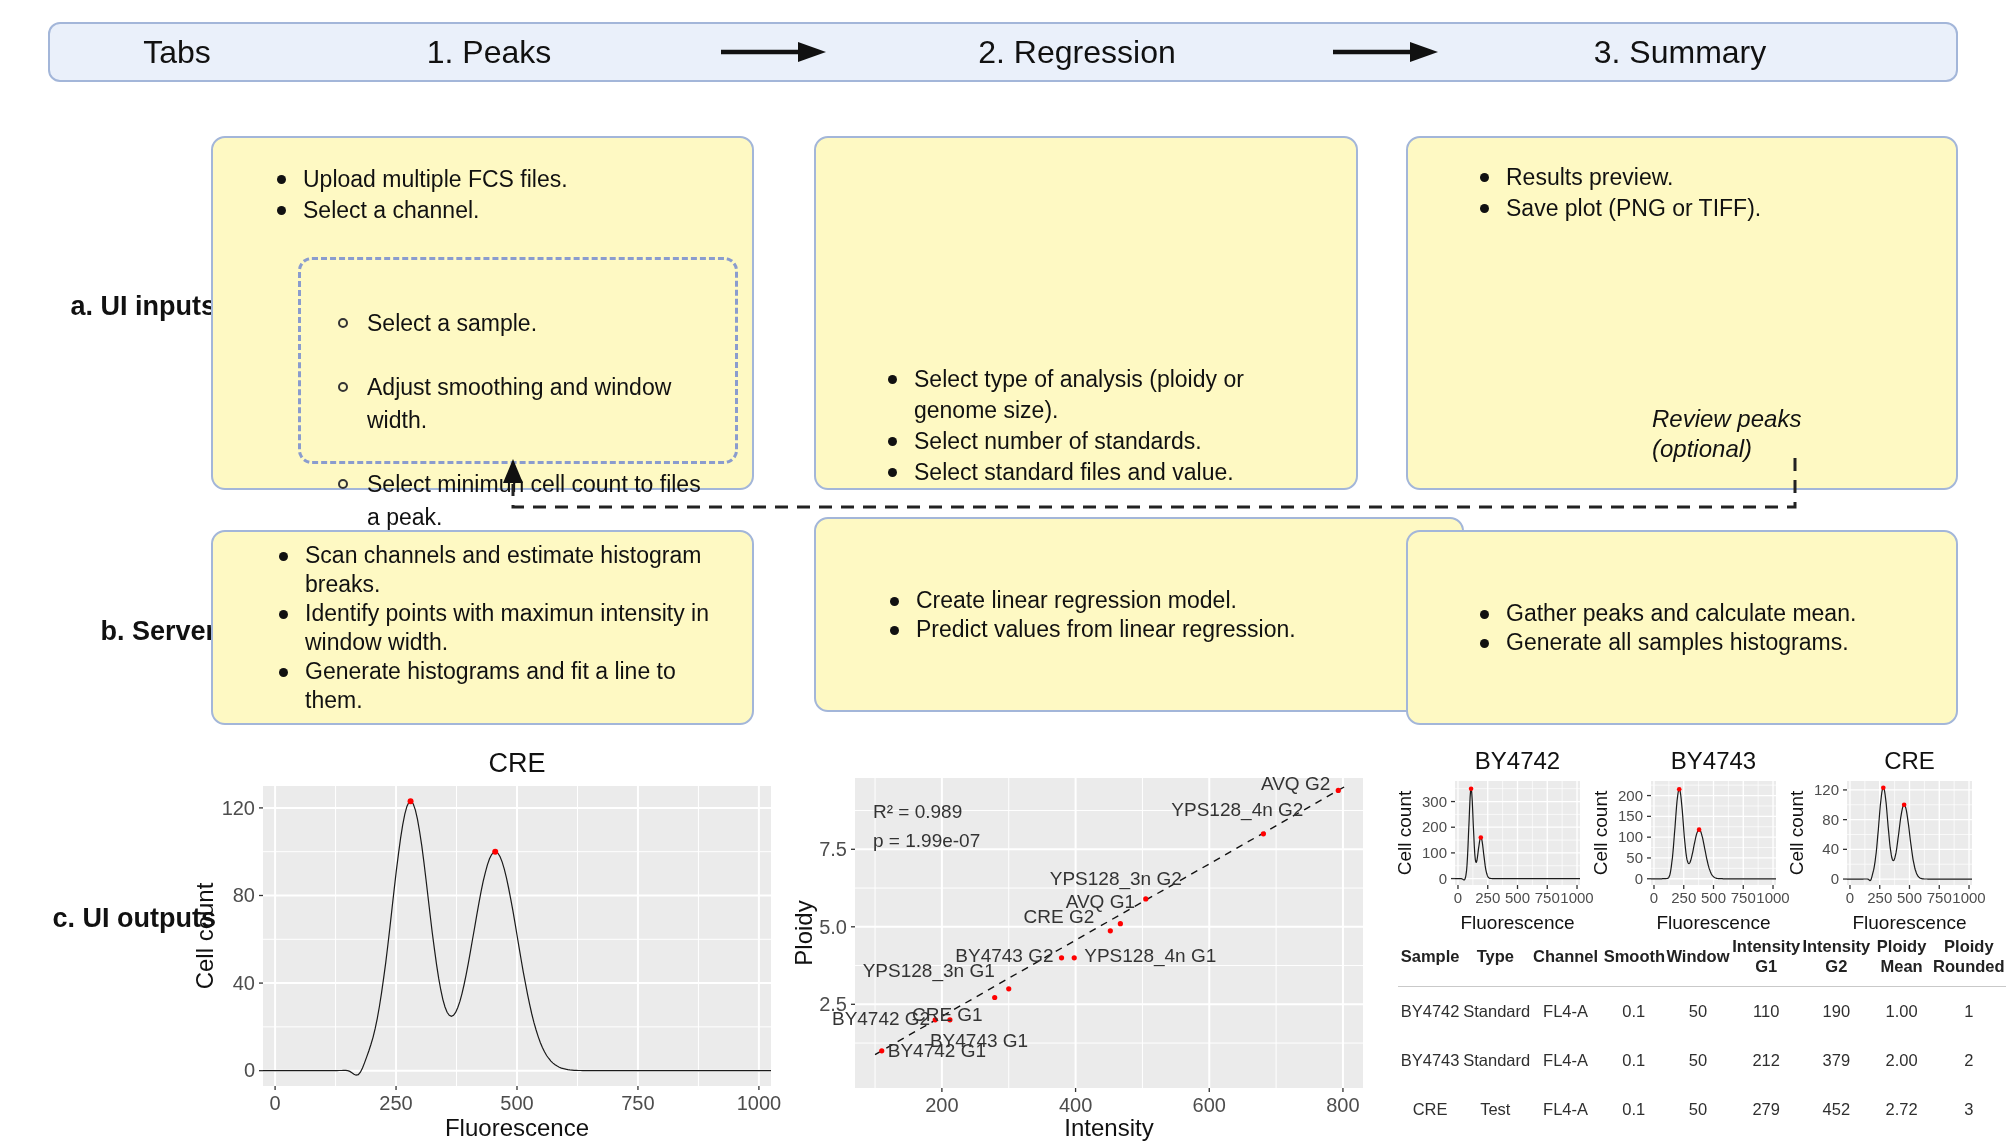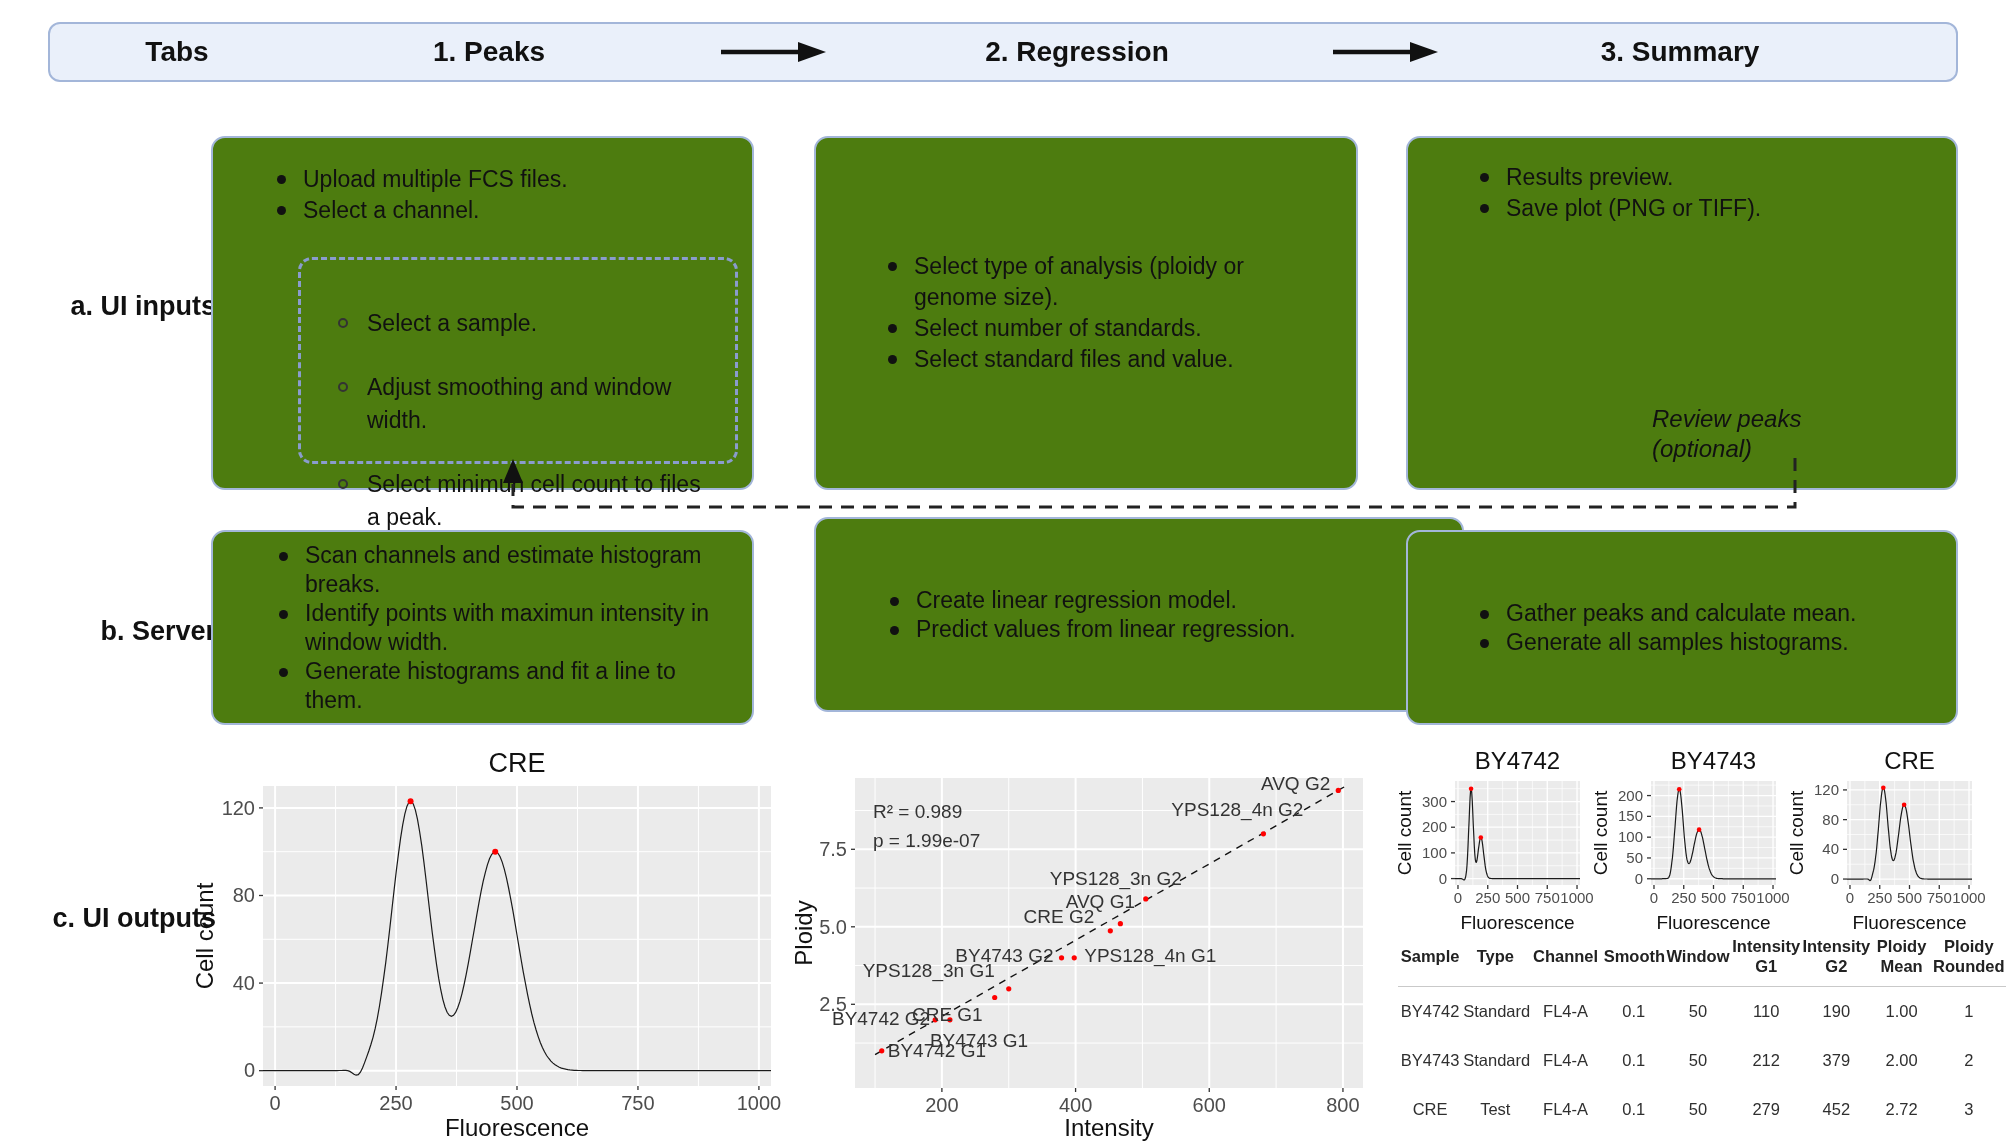--- a/index.html
+++ b/index.html
@@ -1,37 +1,37 @@
 <!DOCTYPE html>
 <html><head>
 <meta charset="utf-8">
 <style>
   html,body{margin:0;padding:0;background:#ffffff;}
   body{width:2008px;height:1146px;position:relative;font-family:"Liberation Sans","DejaVu Sans",sans-serif;color:#111;}
   .stage{position:absolute;inset:0;width:2008px;height:1146px;overflow:hidden;}
 
   
   .headerbar{position:absolute;left:48px;top:22px;width:1906px;height:56px;background:#eaf0fa;border:2px solid #a3b6d9;border-radius:12px;}
-  .headerbar .hlabel{position:absolute;top:50%;transform:translate(-50%,-50%);font-weight:bold;font-size:28px;white-space:nowrap;}
+  .headerbar .hlabel{position:absolute;top:50%;transform:translate(-50%,-50%);font-weight:normal;font-size:32px;white-space:nowrap;}
   .hlabel.tabs{left:127px;}
   .hlabel.s1{left:439px;}
   .hlabel.s2{left:1027px;}
   .hlabel.s3{left:1630px;}
   .harrow{position:absolute;top:0;left:0;width:100%;height:100%;}
 
   
   .rowlabel{position:absolute;left:26px;width:190px;text-align:right;font-weight:bold;font-size:27px;}
   .rowlabel.ra{top:291px;}
   .rowlabel.rb{top:616px;}
   .rowlabel.rc{top:903px;}
 
   
-  .box{position:absolute;background:#4d7c0f;border:2px solid #a3b6d9;border-radius:14px;box-sizing:border-box;}
+  .box{position:absolute;background:#fef9c3;border:2px solid #a3b6d9;border-radius:14px;box-sizing:border-box;}
   .box.a1{left:211px;top:136px;width:543px;height:354px;}
-  .box.a2{left:814px;top:136px;width:544px;height:354px;display:flex;flex-direction:column;justify-content:center;}
+  .box.a2{left:814px;top:136px;width:544px;height:354px;display:flex;flex-direction:column;justify-content:flex-end;}
   .box.a3{left:1406px;top:136px;width:552px;height:354px;}
   .box.b1{left:211px;top:530px;width:543px;height:195px;display:flex;flex-direction:column;justify-content:center;}
   .box.b2{left:814px;top:517px;width:650px;height:195px;display:flex;flex-direction:column;justify-content:center;padding-left:6px;}
   .box.b3{left:1406px;top:530px;width:552px;height:195px;display:flex;flex-direction:column;justify-content:center;}
 
   ul.blist{list-style:none;margin:0;padding:0;font-size:23px;line-height:31px;}
   ul.blist li{position:relative;padding-left:34px;margin:0;}
   ul.blist li::before{content:"";position:absolute;left:8px;top:11px;width:9px;height:9px;border-radius:50%;background:#111;}
   .a1 ul.blist{padding:26px 0 0 56px;}
   .a2 ul.blist{padding:0 30px 0 64px;max-width:480px;}

